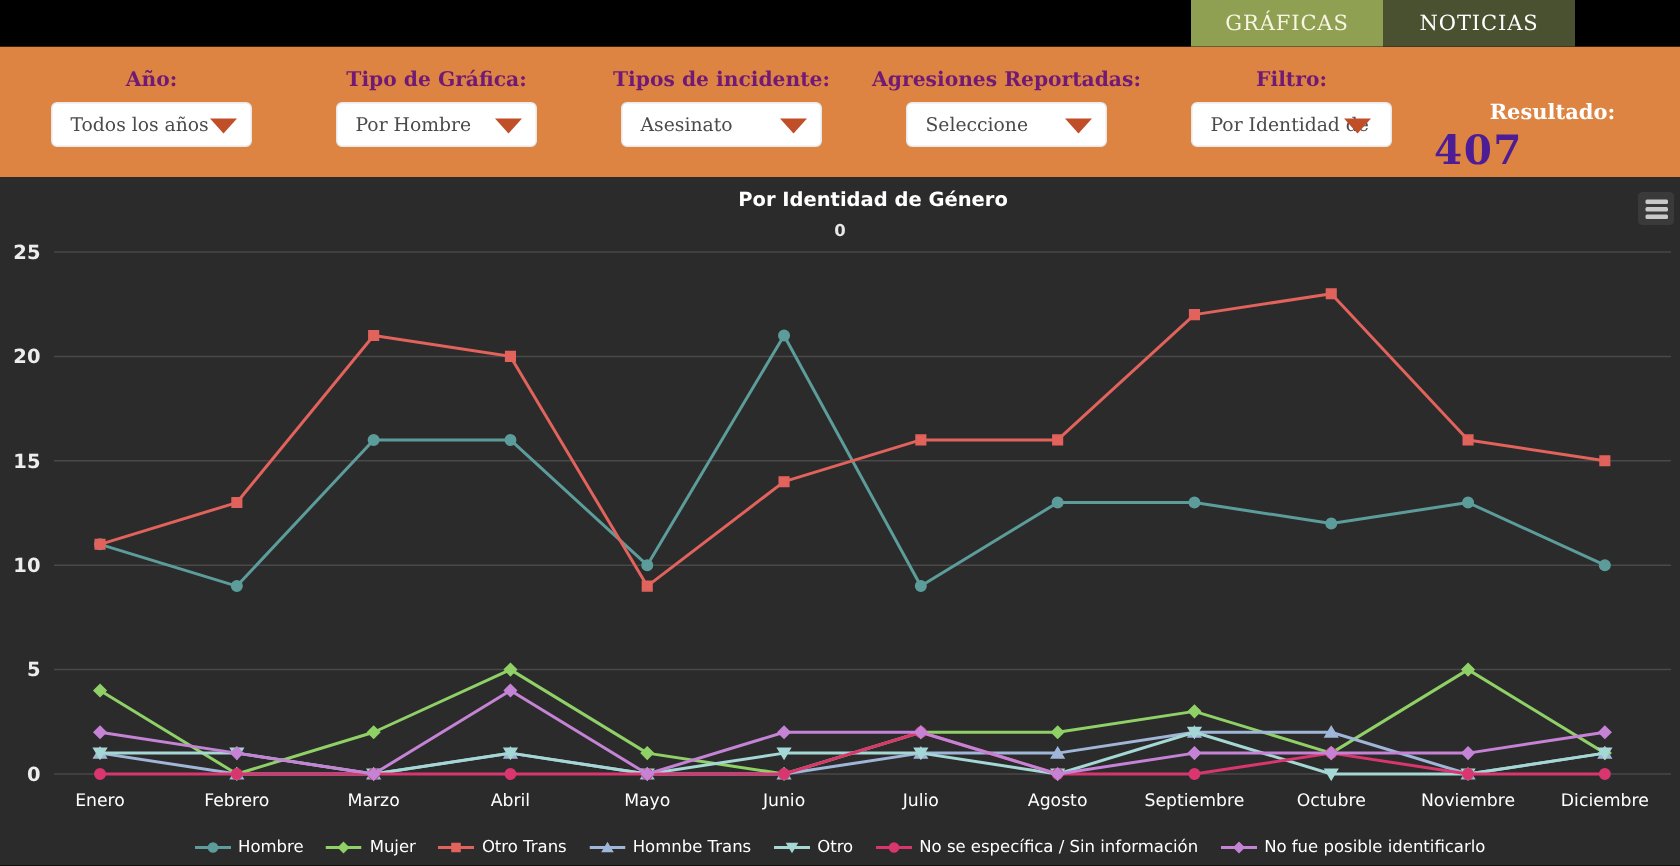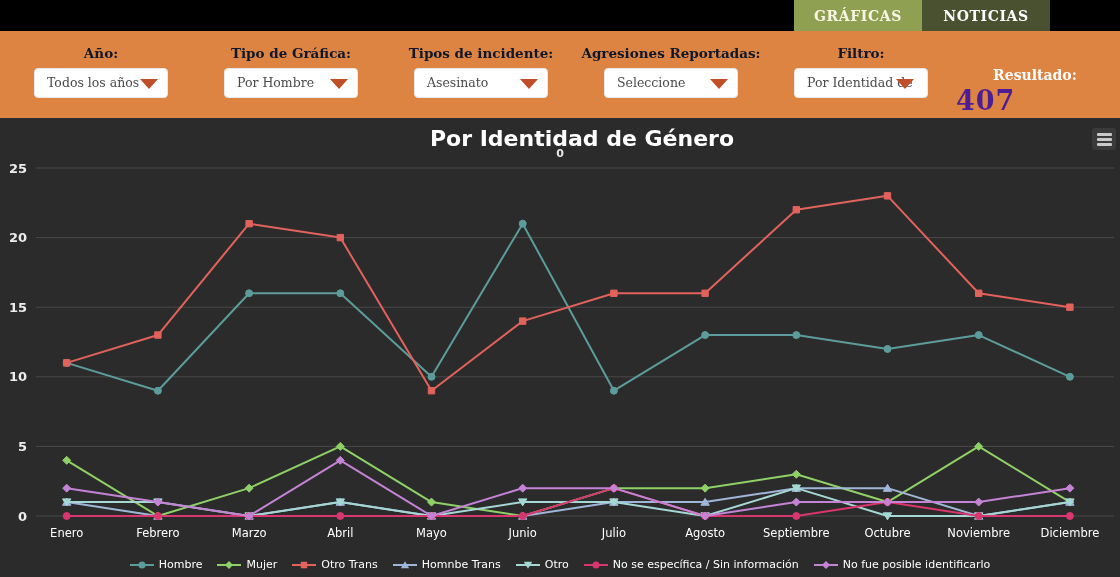--- a/index.html
+++ b/index.html
@@ -3,44 +3,44 @@
 <meta charset="utf-8">
 <style>
   * { margin:0; padding:0; box-sizing:border-box; }
   html,body { width:1120px; height:577px; overflow:hidden; background:#000; }
   body { font-family:"DejaVu Serif","Liberation Serif",serif; }
 
   
   .topbar { position:relative; width:1120px; height:31px; background:#000000; }
   .tabs { position:absolute; right:70px; top:0; height:31px; display:flex; }
   .tab { height:31px; display:flex; align-items:center; justify-content:center;
-         font-weight:bold; font-size:14px; letter-spacing:.6px; cursor:pointer; }
+         font-weight:normal; font-size:14px; letter-spacing:.6px; cursor:pointer; }
   .tab.graficas { width:128px; background:#8FA052; color:#F8F5E4; }
   .tab.noticias { width:128px; background:#4A5130; color:#FFFFFF;text-align:center; }
 
   
   .filterbar { width:1120px; height:87px; background:#DD8443; display:flex; padding:14px 6px 0 6px; }
   .fgroup { width:190px; display:flex; flex-direction:column; align-items:center; }
-  .flabel { color:#0f172a; font-weight:bold; font-size:13.5px; margin-bottom:7px; white-space:nowrap; }
+  .flabel { color:#701a75; font-weight:bold; font-size:13.5px; margin-bottom:7px; white-space:nowrap; }
   .fselect { position:relative; width:134px; height:30px; background:#FFFFFF; border-radius:4px;
              border:1px solid #e8e8e8; display:flex; align-items:center; padding:0 26px 1px 12px;
              font-size:12.5px; color:#4a4a4a; white-space:nowrap; overflow:hidden; cursor:pointer; }
   .caret { position:absolute; right:9px; top:10px; width:0; height:0;
            border-left:9px solid transparent; border-right:9px solid transparent;
            border-top:10px solid #C04E28; }
   .fselect.overlap .caret { right:13px; }
   .fresult { flex:1; display:flex; flex-direction:column; align-items:center; }
   .rlabel { color:#FFFFFF; font-weight:bold; font-size:14px; margin-bottom:2px;margin-top:22px; }
   .rvalue { color:#4c1d95; font-weight:bold; font-size:27px; letter-spacing:1px; }
 
   
   .chart { position:relative; width:1120px; height:459px; background:#2B2B2B;
            font-family:"DejaVu Sans","Liberation Sans",sans-serif; }
   .chart-title { position:absolute; top:8px; left:0; width:100%; text-align:center;
-                 color:#FFFFFF; font-weight:bold; font-size:22px;padding-left:44px; }
+                 color:#FFFFFF; font-weight:bold; font-size:13px;padding-left:44px; }
   .chart-subtitle { position:absolute; top:29px; left:0; width:100%; text-align:center;
                     color:#E8E8E8; font-weight:bold; font-size:11px; }
   .menu-btn { position:absolute; top:10px; right:4px; width:24px; height:22px; background:#3A3A3A;
               border-radius:3px; display:flex; flex-direction:column; justify-content:center;
               align-items:center; gap:2px; cursor:pointer; }
   .menu-btn .bar { width:15px; height:3px; background:#C9C9C9; border-radius:1px; }
   svg#plot { position:absolute; left:0; top:0; }
   .legend { position:absolute; left:0; bottom:6px; width:100%; display:flex;
             justify-content:center; align-items:center; gap:15px;text-align:right; }
   .legend-item { display:flex; align-items:center; gap:5px; cursor:pointer; }

